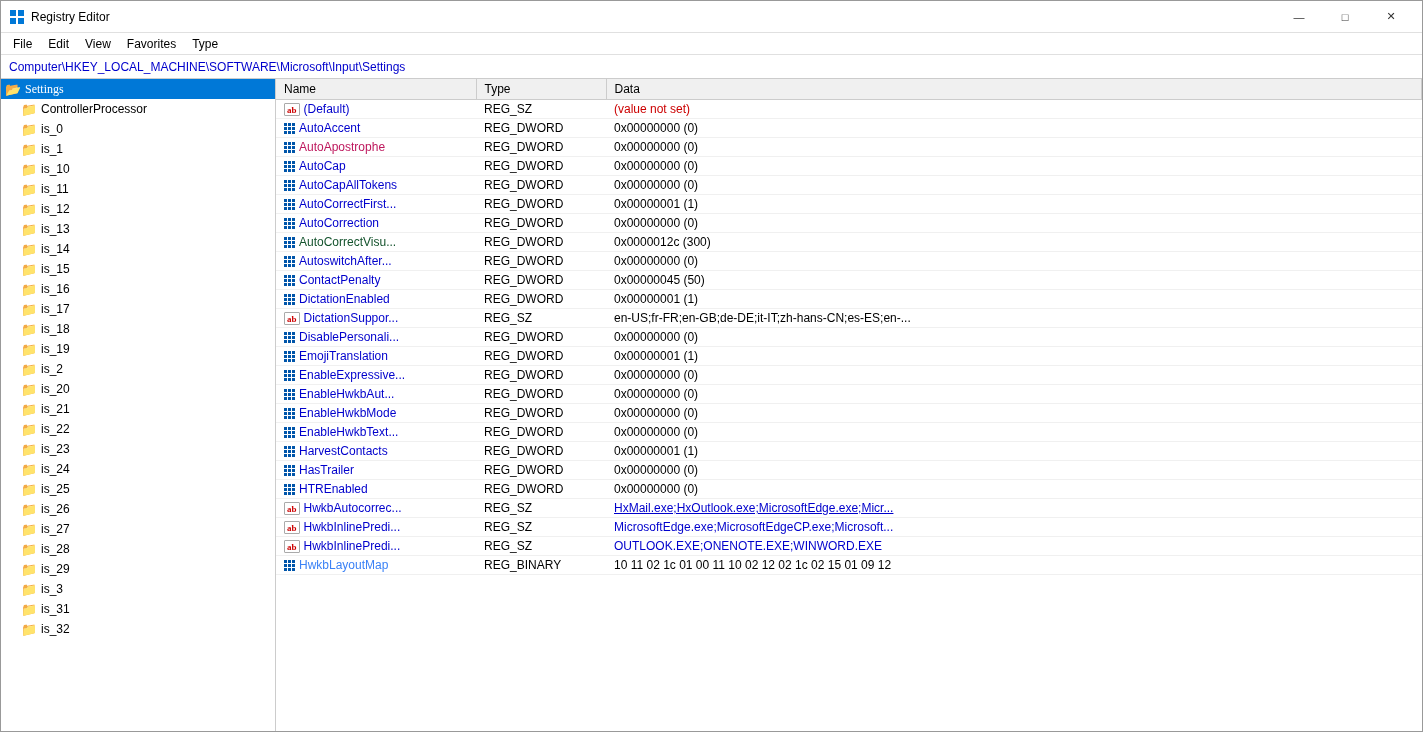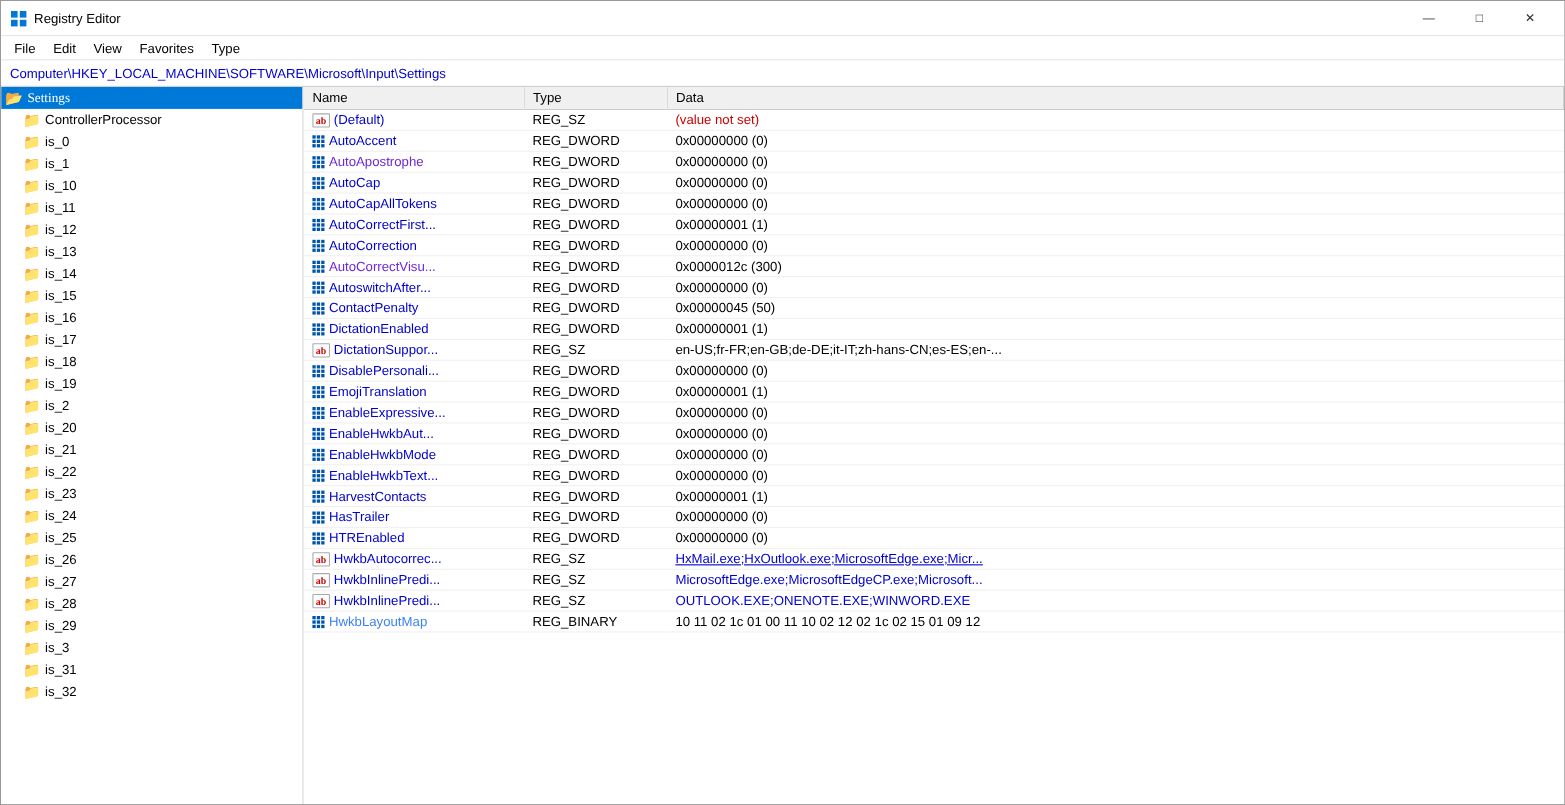--- a/index.html
+++ b/index.html
@@ -357,21 +357,21 @@
                   <span style="background:#0055aa;width:3px;height:3px;display:block;"></span>
                   <span style="background:#0055aa;width:3px;height:3px;display:block;"></span>
                   <span style="background:#0055aa;width:3px;height:3px;display:block;"></span>
                   <span style="background:#0055aa;width:3px;height:3px;display:block;"></span>
                   <span style="background:#0055aa;width:3px;height:3px;display:block;"></span>
                 </span>AutoAccent</td>
               <td>REG_DWORD</td>
               <td>0x00000000 (0)</td>
             </tr>
             <tr>
-              <td style="color: #6d28d9;"><span style="display:inline-grid;grid-template-columns:repeat(3,3px);grid-template-rows:repeat(3,3px);gap:1px;vertical-align:middle;margin-right:4px;">
+              <td style="color: #be185d;"><span style="display:inline-grid;grid-template-columns:repeat(3,3px);grid-template-rows:repeat(3,3px);gap:1px;vertical-align:middle;margin-right:4px;">
                   <span style="background:#0055aa;width:3px;height:3px;display:block;"></span>
                   <span style="background:#0055aa;width:3px;height:3px;display:block;"></span>
                   <span style="background:#0055aa;width:3px;height:3px;display:block;"></span>
                   <span style="background:#0055aa;width:3px;height:3px;display:block;"></span>
                   <span style="background:#0055aa;width:3px;height:3px;display:block;"></span>
                   <span style="background:#0055aa;width:3px;height:3px;display:block;"></span>
                   <span style="background:#0055aa;width:3px;height:3px;display:block;"></span>
                   <span style="background:#0055aa;width:3px;height:3px;display:block;"></span>
                   <span style="background:#0055aa;width:3px;height:3px;display:block;"></span>
                 </span>AutoApostrophe</td>
@@ -432,21 +432,21 @@
                   <span style="background:#0055aa;width:3px;height:3px;display:block;"></span>
                   <span style="background:#0055aa;width:3px;height:3px;display:block;"></span>
                   <span style="background:#0055aa;width:3px;height:3px;display:block;"></span>
                   <span style="background:#0055aa;width:3px;height:3px;display:block;"></span>
                   <span style="background:#0055aa;width:3px;height:3px;display:block;"></span>
                 </span>AutoCorrection</td>
               <td>REG_DWORD</td>
               <td>0x00000000 (0)</td>
             </tr>
             <tr>
-              <td style="color: #6d28d9; margin-top: 34px;"><span style="display:inline-grid;grid-template-columns:repeat(3,3px);grid-template-rows:repeat(3,3px);gap:1px;vertical-align:middle;margin-right:4px;">
+              <td style="color: #14532d; margin-top: 34px;"><span style="display:inline-grid;grid-template-columns:repeat(3,3px);grid-template-rows:repeat(3,3px);gap:1px;vertical-align:middle;margin-right:4px;">
                   <span style="background:#0055aa;width:3px;height:3px;display:block;"></span>
                   <span style="background:#0055aa;width:3px;height:3px;display:block;"></span>
                   <span style="background:#0055aa;width:3px;height:3px;display:block;"></span>
                   <span style="background:#0055aa;width:3px;height:3px;display:block;"></span>
                   <span style="background:#0055aa;width:3px;height:3px;display:block;"></span>
                   <span style="background:#0055aa;width:3px;height:3px;display:block;"></span>
                   <span style="background:#0055aa;width:3px;height:3px;display:block;"></span>
                   <span style="background:#0055aa;width:3px;height:3px;display:block;"></span>
                   <span style="background:#0055aa;width:3px;height:3px;display:block;"></span>
                 </span>AutoCorrectVisu...</td>

